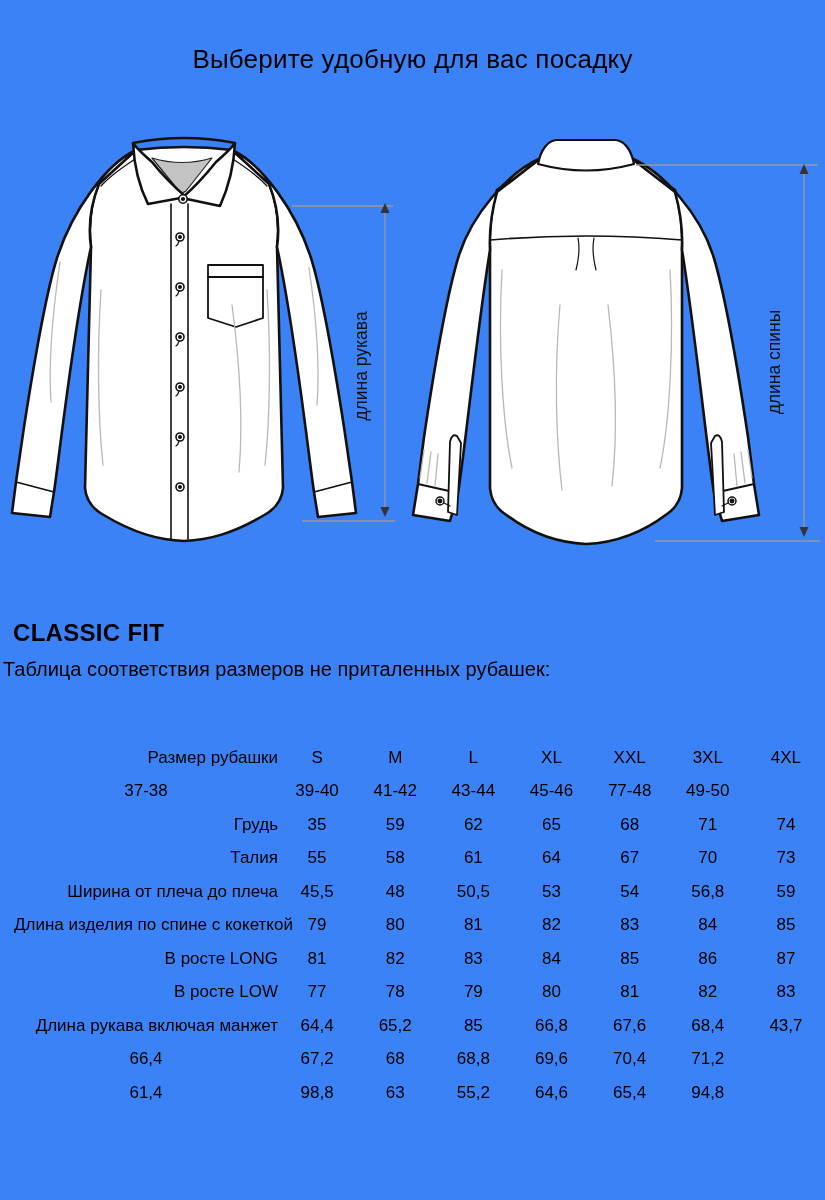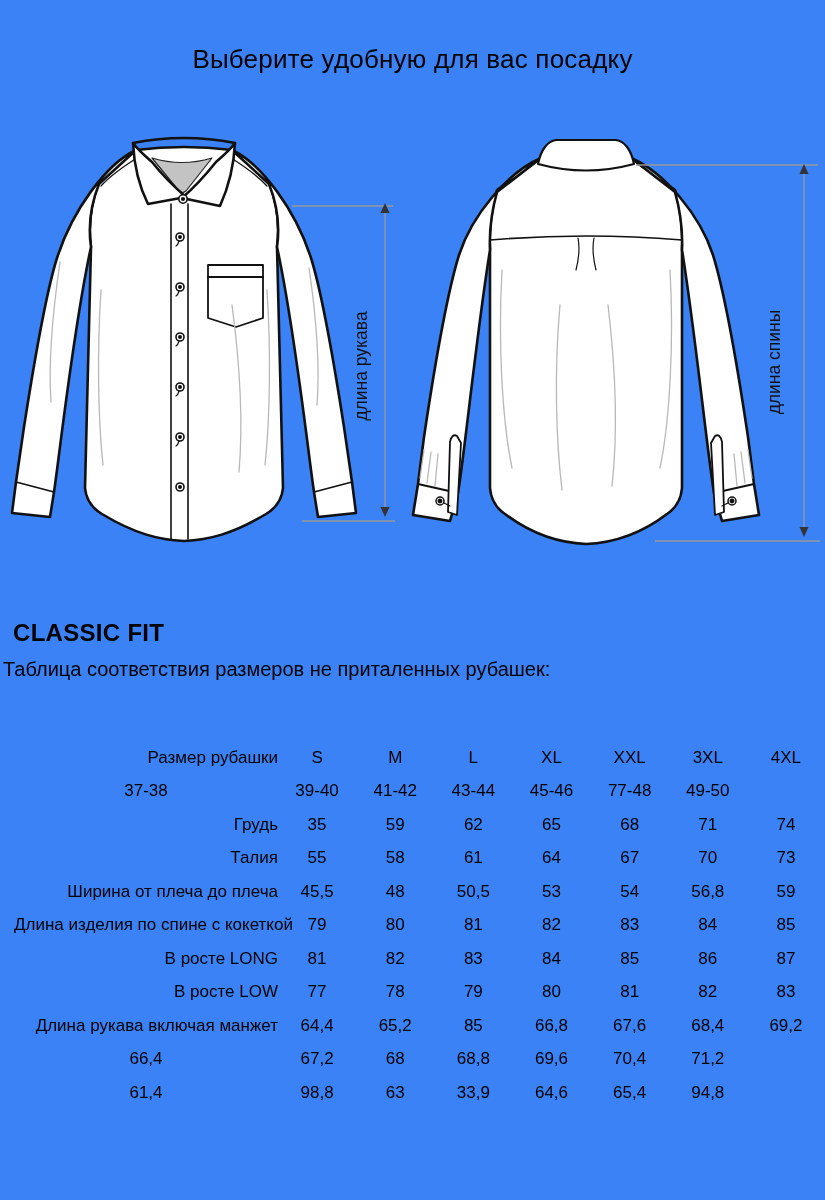--- a/index.html
+++ b/index.html
@@ -252,35 +252,35 @@
         <div class="tcell">83</div>
       </div>
       <div class="trow">
         <div class="tlabel">Длина рукава включая манжет</div>
         <div class="tcell">64,4</div>
         <div class="tcell">65,2</div>
         <div class="tcell">85</div>
         <div class="tcell">66,8</div>
         <div class="tcell">67,6</div>
         <div class="tcell">68,4</div>
-        <div class="tcell">69,2</div>
+        <div class="tcell">43,7</div>
       </div>
       <div class="trow">
         <div class="tcell">66,4</div>
         <div class="tcell">67,2</div>
         <div class="tcell">68</div>
         <div class="tcell">68,8</div>
         <div class="tcell">69,6</div>
         <div class="tcell">70,4</div>
         <div class="tcell">71,2</div>
       </div>
       <div class="trow">
         <div class="tcell">61,4</div>
         <div class="tcell">98,8</div>
         <div class="tcell">63</div>
-        <div class="tcell">33,9</div>
+        <div class="tcell">55,2</div>
         <div class="tcell">64,6</div>
         <div class="tcell">65,4</div>
         <div class="tcell">94,8</div>
       </div>
     </div>
 
 </div>
 
 </body></html>

